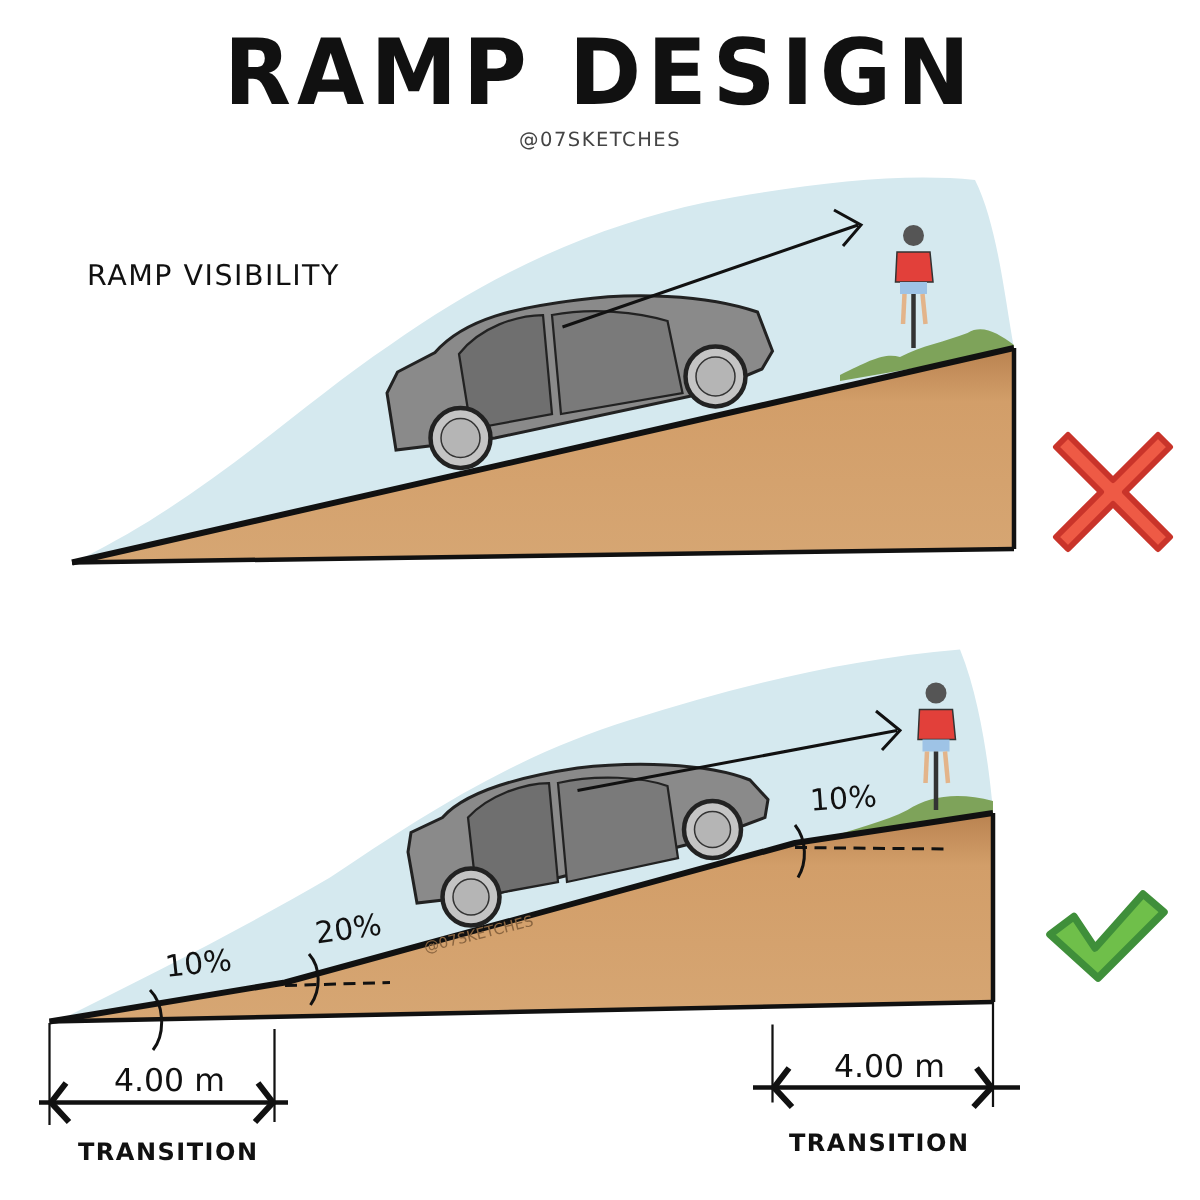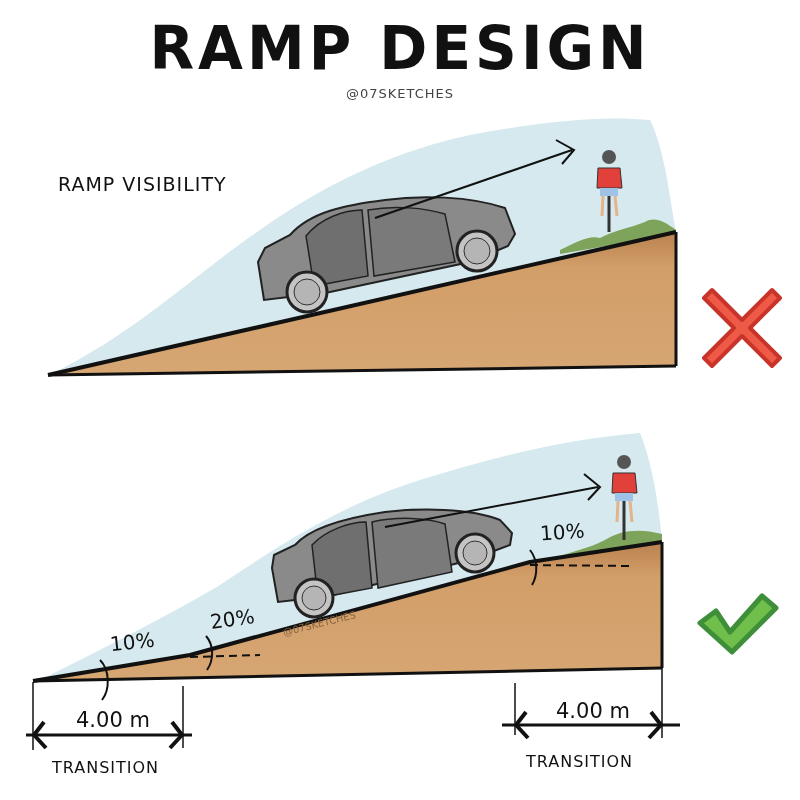--- a/index.html
+++ b/index.html
@@ -8,21 +8,21 @@
   .abs { position: absolute; }
   .title { left: 0; top: 14px; width: 800px; text-align: center;
            font-family: "DejaVu Sans", sans-serif; font-weight: bold;
            font-size: 58px; letter-spacing: 4px; color: #111; transform: scaleY(1.05); }
   .handle { left: 0; top: 86px; width: 800px; text-align: center;
             font-family: "DejaVu Sans", sans-serif; font-size: 13px; letter-spacing: 1px; color: #444; }
   .note { left: 58px; top: 172px; font-family: "DejaVu Sans", sans-serif; font-size: 19px;
           line-height: 24px; letter-spacing: 1px; color: #111; width: 220px; }
   .pct { font-family: "DejaVu Sans", sans-serif; font-size: 20px; color: #111; }
   .dimlabel { font-family: "DejaVu Sans", sans-serif; font-size: 21px; color: #111; text-align: right; }
-  .translabel { font-family: "DejaVu Sans", sans-serif; font-size: 16px; letter-spacing: 1px; color: #111; }
+  .translabel { font-family: "DejaVu Sans", sans-serif; font-size: 16px; letter-spacing: 1px; color: #111; font-weight: bold; }
   .wm { font-family: "DejaVu Sans", sans-serif; font-size: 10px; color: #8a6540; }
   svg { position: absolute; left: 0; top: 0; }
 </style>
 </head>
 <body>
 
 <div class="abs title">RAMP DESIGN</div>
 <div class="abs handle">@07SKETCHES</div>
 
 <svg width="800" height="800" viewBox="0 0 800 800">

